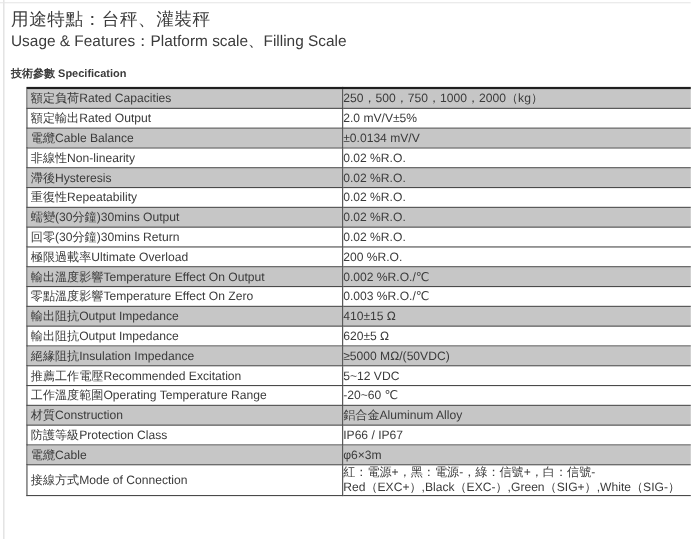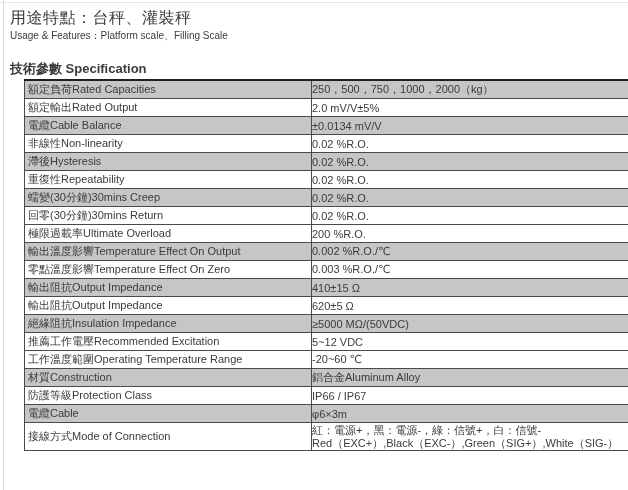--- a/index.html
+++ b/index.html
@@ -36,28 +36,28 @@
     left: 10px;
     top: 8px;
     font-size: 16px;
     letter-spacing: 0.5px;
     white-space: nowrap;
   }
   .hdr-line-en {
     position: absolute;
     left: 10px;
     top: 29px;
-    font-size: 10px;
+    font-size: 14px;
     white-space: nowrap;
   }
   .hdr-spec {
     position: absolute;
     left: 10px;
     top: 60px;
-    font-size: 13px;
+    font-size: 10px;
     font-weight: bold;
     white-space: nowrap;
   }
   table.spec {
     position: absolute;
     left: 24px;
     top: 79px;
     width: 611px;
     border-collapse: collapse;
     table-layout: fixed;
@@ -121,21 +121,21 @@
       </tr>
       <tr class="shaded">
         <td class="label">滯後Hysteresis</td>
         <td class="value">0.02 %R.O.</td>
       </tr>
       <tr>
         <td class="label">重復性Repeatability</td>
         <td class="value">0.02 %R.O.</td>
       </tr>
       <tr class="shaded">
-        <td class="label">蠕變(30分鐘)30mins Creep</td>
+        <td class="label">蠕變(30分鐘)30mins Output</td>
         <td class="value">0.02 %R.O.</td>
       </tr>
       <tr>
         <td class="label">回零(30分鐘)30mins Return</td>
         <td class="value">0.02 %R.O.</td>
       </tr>
       <tr>
         <td class="label">極限過載率Ultimate Overload</td>
         <td class="value">200 %R.O.</td>
       </tr>

